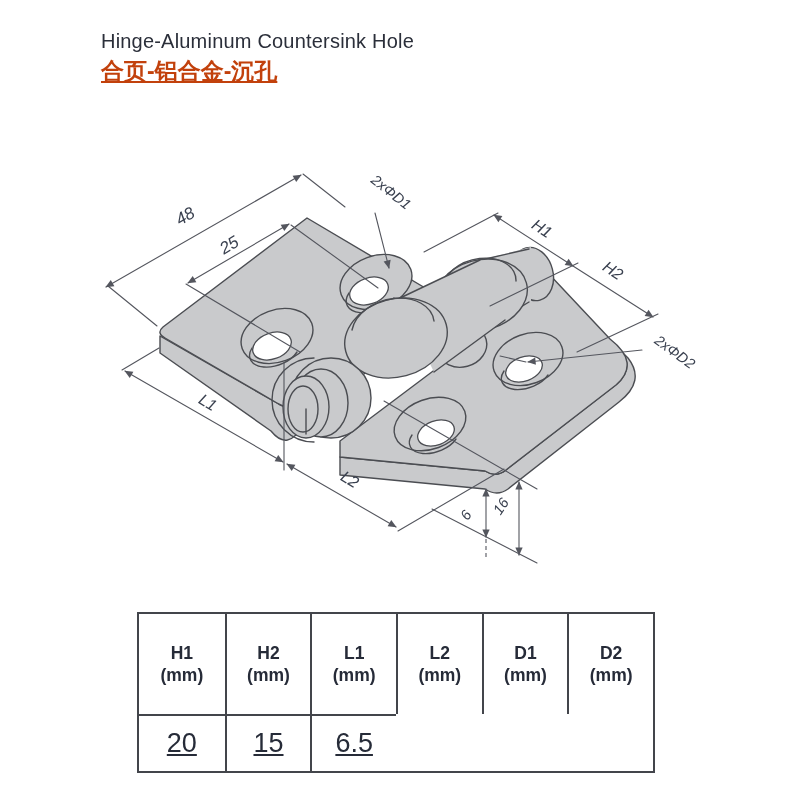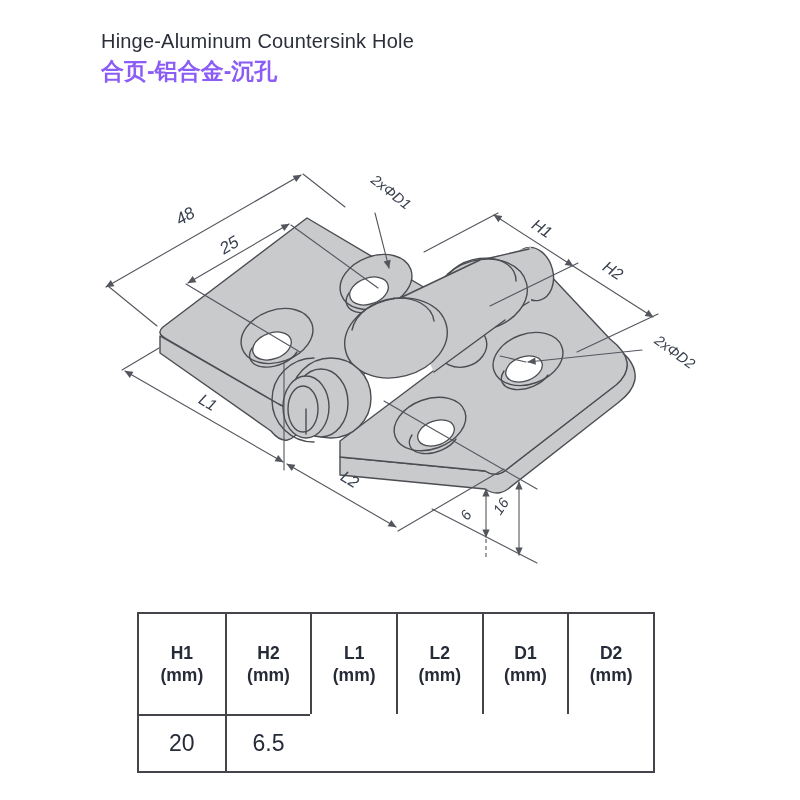--- a/index.html
+++ b/index.html
@@ -6,21 +6,21 @@
   body{
     width:800px;height:800px;position:relative;background:#ffffff;
     font-family:"Liberation Sans", sans-serif;overflow:hidden;
   }
   .title-en{
     position:absolute;left:101px;top:30px;font-size:20px;font-weight:500;
     color:#2b2f3a;letter-spacing:.2px;white-space:nowrap;text-align:right;
   }
   .title-zh{
     position:absolute;left:101px;top:56px;font-size:23px;font-weight:700;
-    color:#8b5cf6;white-space:nowrap;
+    color:#c2410c;white-space:nowrap;text-decoration:underline;
   }
   svg.diagram{position:absolute;left:0;top:0;}
   
   .m{fill:#c9cacc;stroke:#4b4d52;stroke-width:1.4;stroke-linejoin:round;}
   .mn{fill:#c9cacc;stroke:none;}
   .ln{fill:none;stroke:#4b4d52;stroke-width:1.4;stroke-linecap:round;}
   .wh{fill:#ffffff;stroke:#4b4d52;stroke-width:1.3;}
   .dim{fill:none;stroke:#54565e;stroke-width:1.1;stroke-linecap:round;}
   .dimd{fill:none;stroke:#54565e;stroke-width:1.1;stroke-dasharray:4 3;}
   .lbl{font-family:"Liberation Sans",sans-serif;font-style:italic;font-size:16px;
@@ -30,21 +30,21 @@
   
   .spec-table{
     position:absolute;left:137px;top:612px;width:514px;
     border:2px solid #43454b;display:grid;
     grid-template-columns:repeat(6,1fr);grid-template-rows:100px 57px;
     background:#fff;box-sizing:content-box;
   }
   .cell{display:flex;flex-direction:column;align-items:center;justify-content:center;
         color:#262b38;}
   .cell.h{font-size:17.5px;font-weight:700;line-height:22px;}
-  .cell.v{font-size:23px;font-weight:400;border-top:2px solid #43454b;}
+  .cell.v{font-size:27px;font-weight:400;border-top:2px solid #43454b;text-decoration:underline;}
   .spec-table .cell:not(:nth-child(6n+1)){border-left:2px solid #43454b;}
 </style>
 </head>
 <body>
 
 <div class="title-en">Hinge-Aluminum Countersink Hole</div>
 <div class="title-zh">合页-铝合金-沉孔</div>
 
 <svg class="diagram" width="800" height="800" viewBox="0 0 800 800" xmlns="http://www.w3.org/2000/svg">
   <defs>
@@ -204,14 +204,15 @@
   <div class="cell h">
     <div>D1</div>
     <div>(mm)</div>
   </div>
   <div class="cell h">
     <div>D2</div>
     <div>(mm)</div>
   </div>
 
   <div class="cell v">20</div>
+  <div class="cell v">15</div>
   <div class="cell v">6.5</div>
 </div>
 
 </body></html>

